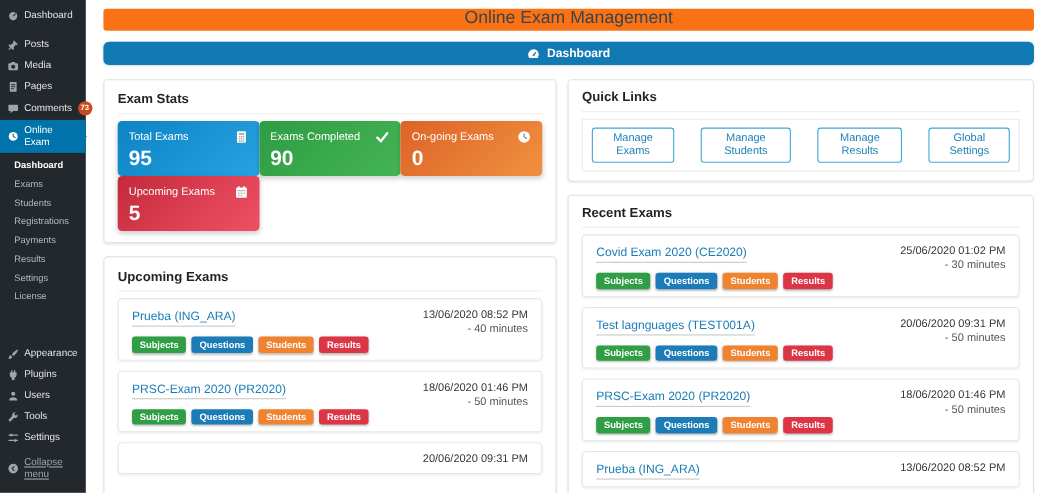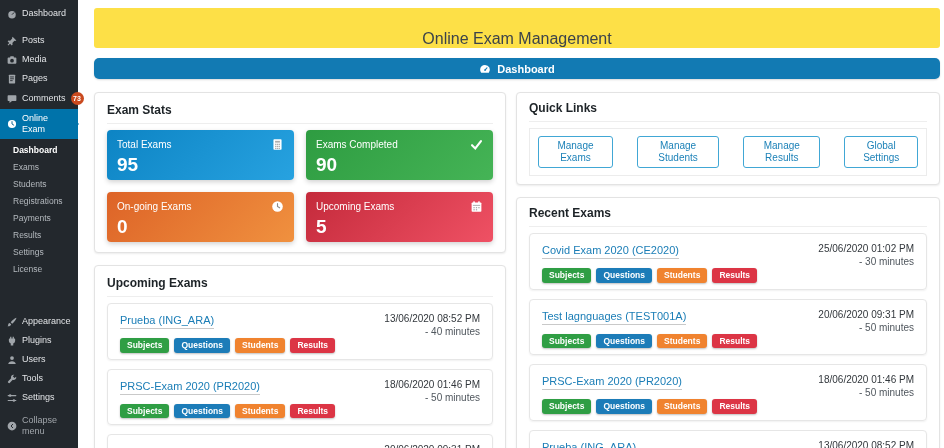--- a/index.html
+++ b/index.html
@@ -23,41 +23,41 @@
              font-size:7px; font-weight:bold; padding:0 2px; }
   .submenu { padding:3px 0 6px 0; }
   .sub-item { padding:3px 7px 3px 13px; font-size:8.5px; color:#b4b9be;
               cursor:pointer; line-height:11px; }
   .sub-item.active { color:#fff; font-weight:bold; }
   .s-group-bottom { margin-top:28px; }
 
   
   .main { position:absolute; left:78px; top:0; right:0; bottom:0;
           background:#fff; padding:8px 4px 0 16px; }
-  .title-bar { background:#fde047; border-radius:3px; height:40px;
-               display:flex; align-items:flex-end; justify-content:center;
+  .title-bar { background:#f97316; border-radius:3px; height:20px;
+               display:flex; align-items:flex-start; justify-content:center;
                font-size:16px; color:#3c434a; margin-bottom:10px; }
   .nav-pill { border-radius:5px; height:21px; display:flex; align-items:center;
               justify-content:center; gap:6px; color:#fff; font-size:11px;
               font-weight:bold; margin-bottom:13px; cursor:pointer;
               box-shadow:0 1px 2px rgba(0,0,0,.15); }
   .nav-pill .pill-icon { display:flex; } .nav-pill svg { width:12px; height:12px; }
 
   .cols { display:flex; gap:10px; align-items:flex-start; }
   .col-left  { width:412px; flex:0 0 auto; }
   .col-right { flex:1 1 auto; }
 
   .card { background:#fff; border:1px solid #e3e3e3; border-radius:4px;
           box-shadow:0 1px 2px rgba(0,0,0,.08); padding:10px 12px; margin-bottom:12px; }
   .card.tight { padding:8px 12px; }
   .card-heading { font-size:12px; font-weight:bold; color:#1d2327;
                   padding-bottom:6px; border-bottom:1px solid #eee; margin-bottom:6px; }
 
   
-  .stats-grid { display:grid; grid-template-columns:1fr 1fr; gap:12px; }
+  .stats-grid { display:grid; grid-template-columns:1fr 1fr 1fr; }
   .tile { border-radius:4px; padding:8px 10px; color:#fff; height:50px;
           box-shadow:0 2px 5px rgba(0,0,0,.18); }
   .tile-top { display:flex; justify-content:space-between; align-items:center;
               font-size:10px; line-height:12px; }
   .tile-icon { display:flex; } .tile-icon svg { width:13px; height:13px; }
   .tile-value { font-size:19px; font-weight:bold; margin-top:3px; line-height:21px; }
 
   
   .ql-box { border:1px solid #ececec; border-radius:0; padding:7px 8px;
             display:flex; gap:24px; }
@@ -190,21 +190,21 @@
       <span class="s-icon">
           <svg viewBox="0 0 16 16">
             <rect x="1" y="3.2" width="14" height="1.8" rx=".9" fill="currentColor"></rect>
             <circle cx="5" cy="4" r="2" fill="currentColor"></circle>
             <rect x="1" y="11" width="14" height="1.8" rx=".9" fill="currentColor"></rect>
             <circle cx="11" cy="12" r="2" fill="currentColor"></circle>
           </svg>
         </span>
       <span>Settings</span>
     </div>
-    <div class="s-item" style="margin-top:4px; color:#a0a5aa;">
+    <div class="s-item" style="margin-top:4px; color:#a0a5aa;text-decoration:underline;">
       <span class="s-icon">
           <svg viewBox="0 0 16 16">
             <circle cx="8" cy="8" r="7" fill="currentColor"></circle>
             <path d="M9.6 4.8L6.4 8l3.2 3.2" stroke="#23282d" stroke-width="1.6" fill="none"></path>
           </svg>
         </span>
       <span>Collapse menu</span>
     </div>
   </div>
 </aside>

